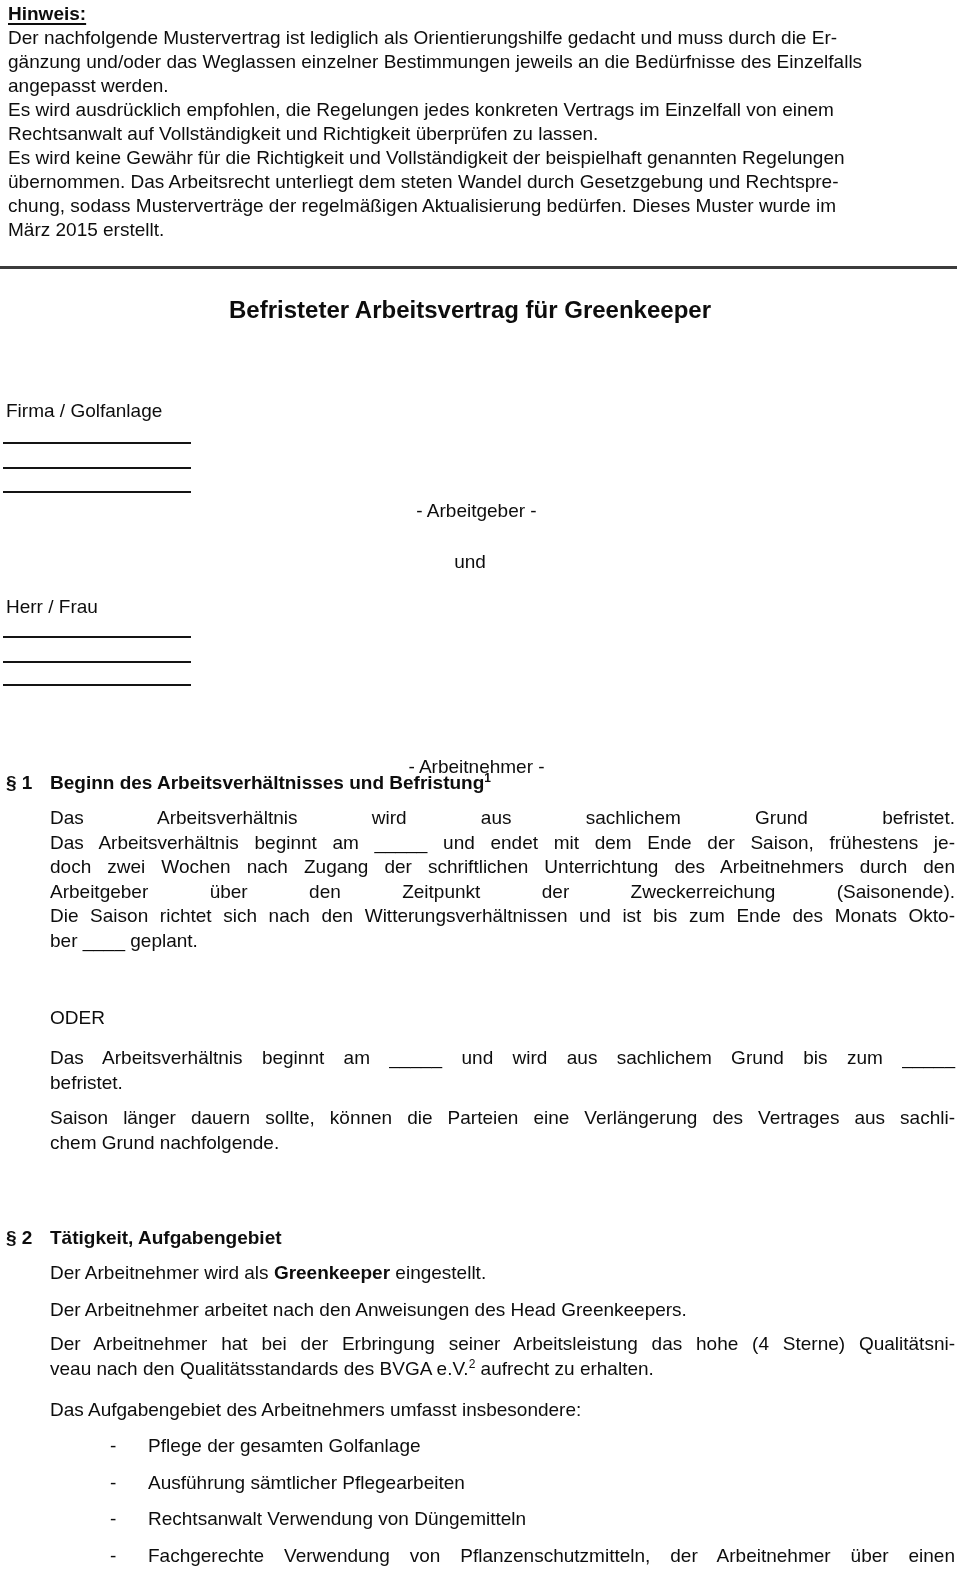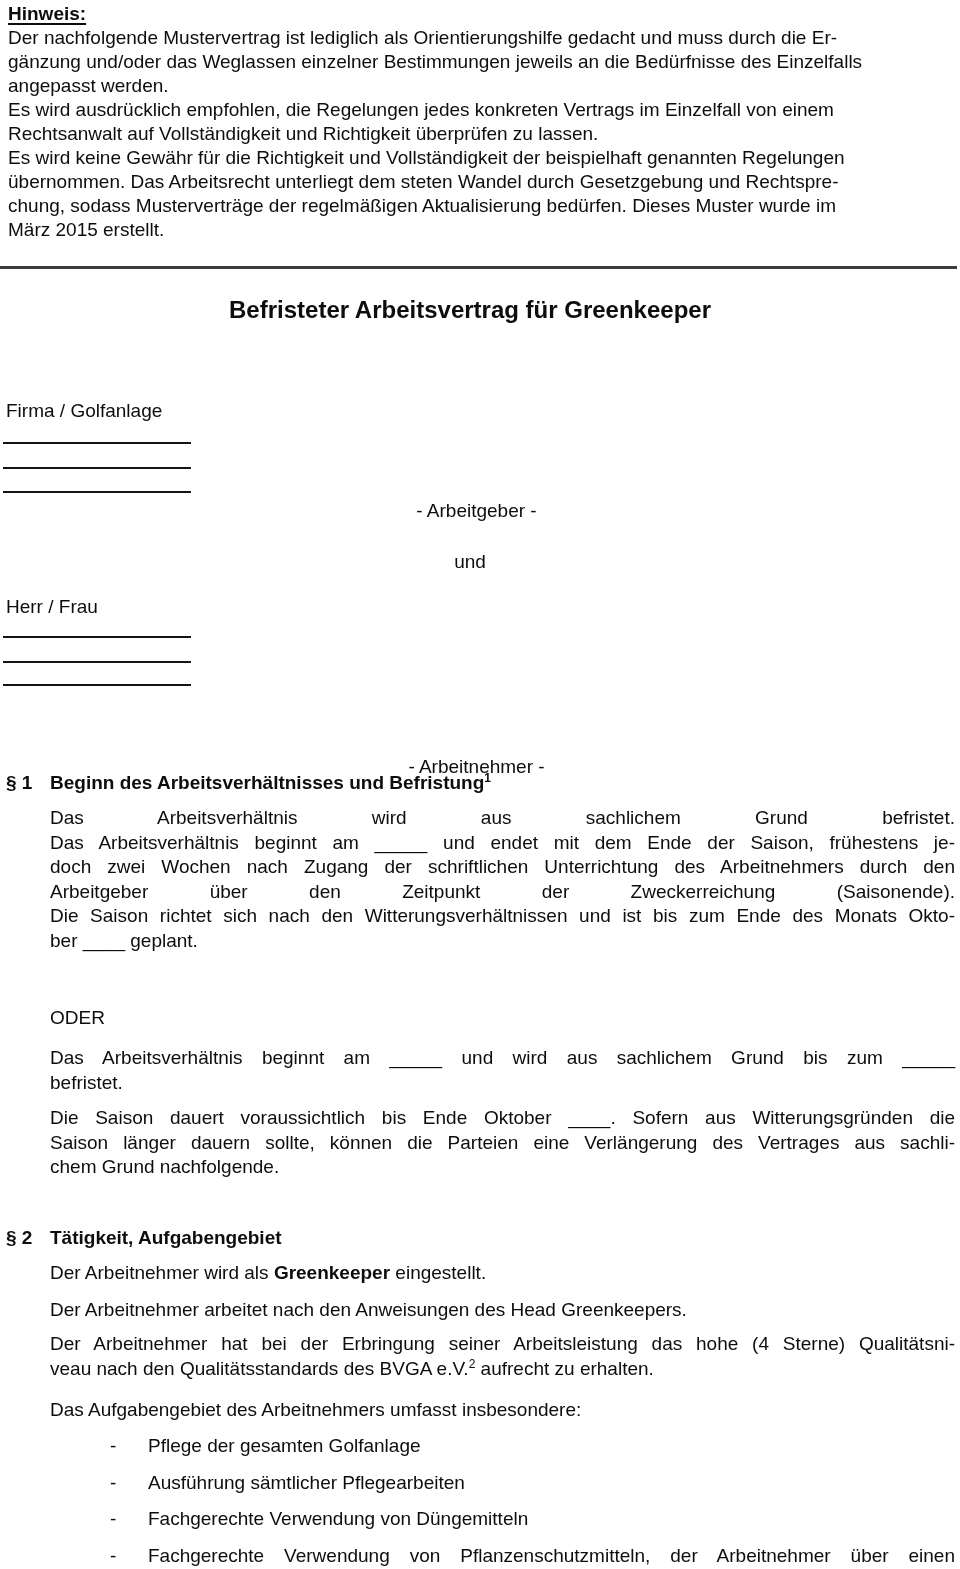--- a/index.html
+++ b/index.html
@@ -160,21 +160,20 @@
   <div class="para oder">
     <div class="ll">ODER</div>
   </div>
 
   <div class="para p1b">
     <div class="jl">Das Arbeitsverhältnis beginnt am _____ und wird aus sachlichem Grund bis zum _____</div>
     <div class="ll">befristet.</div>
   </div>
 
   <div class="para p1c">
-    <div class="jl">Die Saison dauert voraussichtlich bis Ende Oktober ____. Sofern aus Witterungsgründen die</div>
     <div class="jl">Saison länger dauern sollte, können die Parteien eine Verlängerung des Vertrages aus sachli-</div>
     <div class="ll">chem Grund nachfolgende.</div>
   </div>
 
   <div class="sechead s2">
     <span class="secnum">§ 2</span>
     <span class="sectitle">Tätigkeit, Aufgabengebiet</span>
   </div>
 
   <div class="para p2a">
@@ -197,20 +196,20 @@
   <div class="li li1">
     <span class="dash">-</span>
     <div class="litext ll">Pflege der gesamten Golfanlage</div>
   </div>
   <div class="li li2">
     <span class="dash">-</span>
     <div class="litext ll">Ausführung sämtlicher Pflegearbeiten</div>
   </div>
   <div class="li li3">
     <span class="dash">-</span>
-    <div class="litext ll">Fachgerechte Verwendung von Düngemitteln</div>
+    <div class="litext ll">Rechtsanwalt Verwendung von Düngemitteln</div>
   </div>
   <div class="li li4">
     <span class="dash">-</span>
     <div class="litext jl">Fachgerechte Verwendung von Pflanzenschutzmitteln, der Arbeitnehmer über einen</div>
   </div>
 
 </div>
 
 </body></html>

